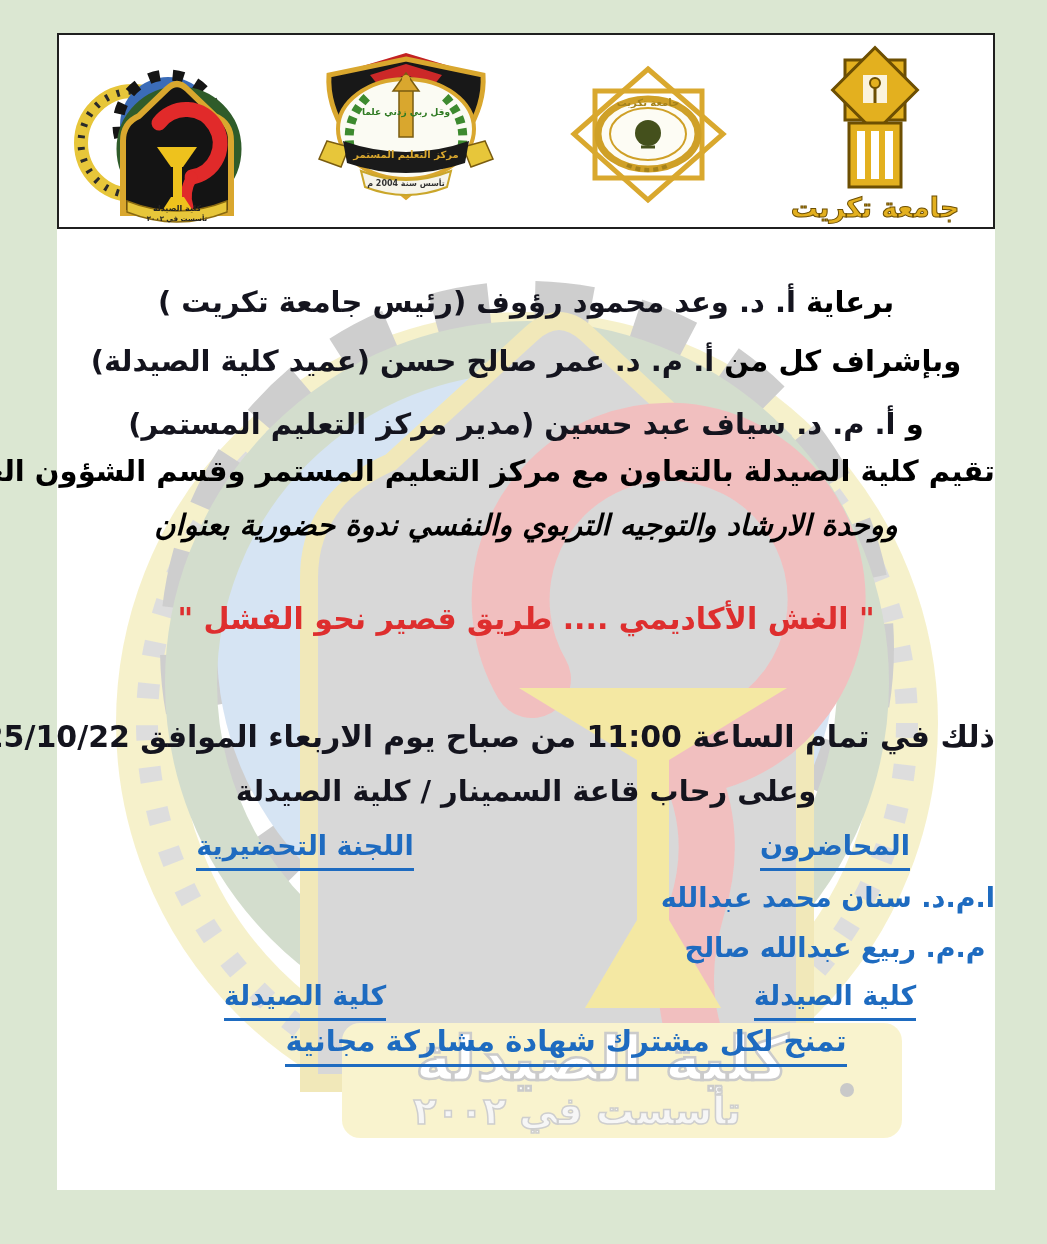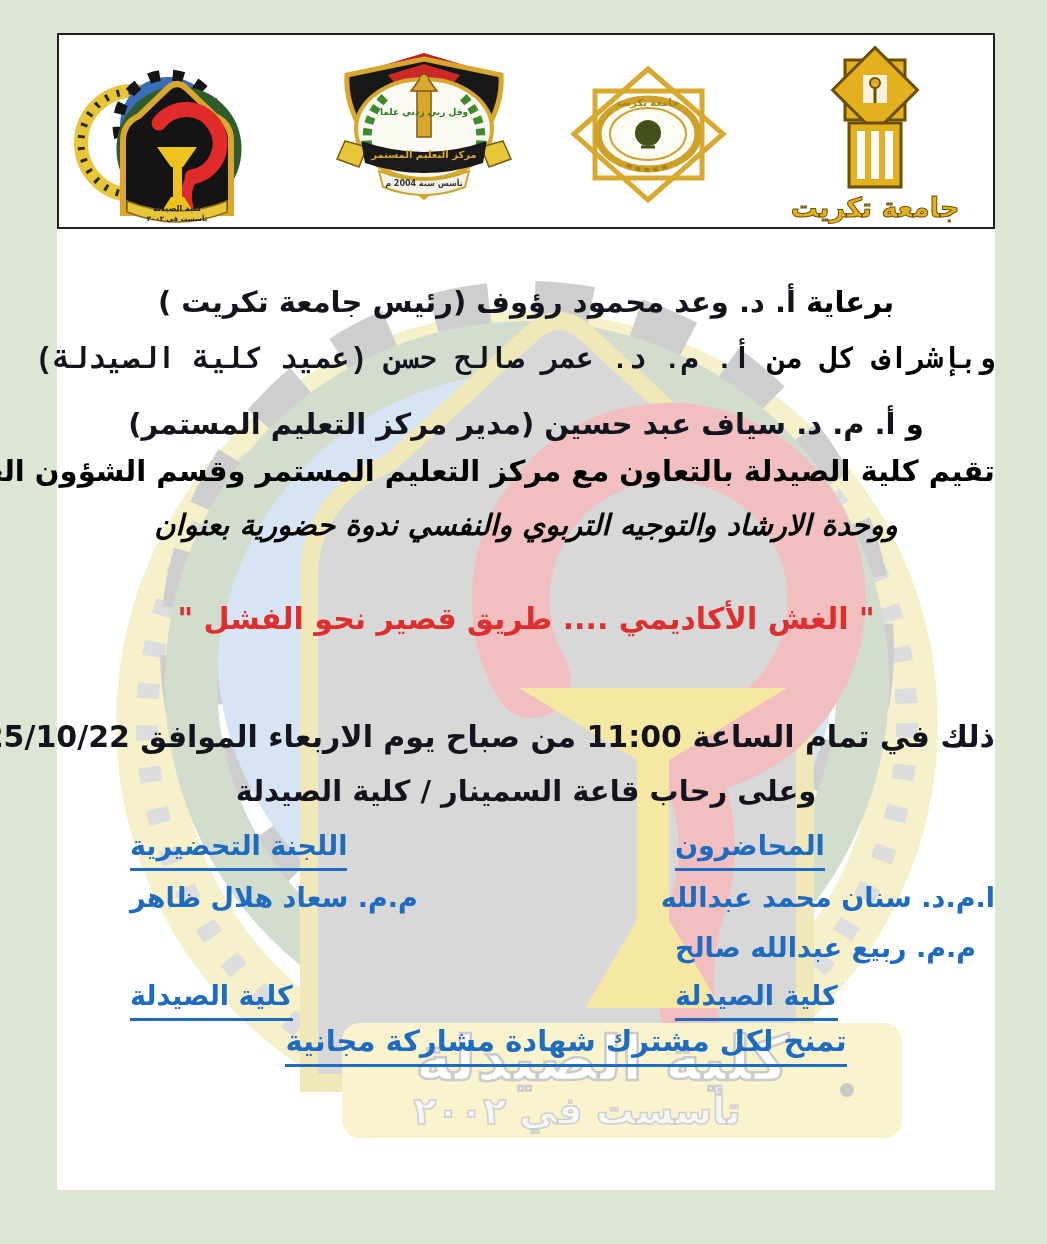--- a/index.html
+++ b/index.html
@@ -23,21 +23,21 @@
   .logo text{ font-family:"DejaVu Sans", sans-serif; font-weight:bold; }
   .line{
     position:absolute; left:57px; width:938px; text-align:center;
     direction:rtl; white-space:nowrap;
     font-size:29px; color:#14141e; line-height:40px;
   }
   .lead{ color:#000000; }
   .title-red{ color:#de2e2e; font-size:30px; }
   .date-line{ font-size:30px; }
   .col{
-    position:absolute; direction:rtl; text-align:left; white-space:nowrap;
+    position:absolute; direction:rtl; text-align:center; white-space:nowrap;
     font-size:27px; color:#1e6bc0; line-height:38px;
   }
   .col-left{ left:130px; width:350px; }
   .col-right{ left:675px; width:320px; }
   .u{ display:inline-block; border-bottom:3px solid currentColor; padding-bottom:3px; }
   .note{ font-size:29px; color:#1e6bc0; }
 </style>
 </head>
 <body>
 
@@ -88,21 +88,21 @@
         <path d="M 121 116 Q 112 132 117 146" fill="none" stroke="#e12a2a" stroke-width="11" stroke-linecap="round"></path>
         <polygon points="86,86 126,86 112,106 100,106" fill="#eec21d"></polygon>
         <rect x="102" y="106" width="9" height="30" fill="#eec21d"></rect>
         <polygon points="100,136 113,136 122,150 91,150" fill="#eec21d"></polygon>
         <path d="M 56 140 Q 106 160 156 140 L 156 151 Q 106 171 56 151 Z" fill="#e7c63a" stroke="#8a6a10" stroke-width="1.5"></path>
         <text x="106" y="150" font-size="8" text-anchor="middle" fill="#222222">كلية الصيدلة</text>
         <text x="106" y="160" font-size="7" text-anchor="middle" fill="#222222">تأسست في ٢٠٠٢</text>
       </svg>
     </div>
 
-    <div class="logo" style="left:250px; top:14px;">
+    <div class="logo" style="left:232px; top:14px;">
       <svg width="230" height="152" viewBox="0 0 230 152">
         <path d="M 55 22 L 115 4 L 175 22 L 163 42 L 115 24 L 67 42 Z" fill="#c32222"></path>
         <path d="M 115 10 L 192 26 Q 196 84 115 148 Q 34 84 38 26 Z" fill="#181818" stroke="#d9a72e" stroke-width="5"></path>
         <path d="M 79 26 L 115 15 L 151 26 L 143 36 L 115 26 L 87 36 Z" fill="#cc2828"></path>
         <ellipse cx="115" cy="80" rx="68" ry="50" fill="#fbfbf3" stroke="#d9a72e" stroke-width="4"></ellipse>
         <path d="M 62 110 Q 50 74 76 48" stroke="#3d8a2f" stroke-width="9" fill="none" stroke-dasharray="7 5"></path>
         <path d="M 168 110 Q 180 74 154 48" stroke="#3d8a2f" stroke-width="9" fill="none" stroke-dasharray="7 5"></path>
         <rect x="108" y="40" width="14" height="48" fill="#d9a72e" stroke="#7a5c10" stroke-width="1.5"></rect>
         <polygon points="102,42 128,42 115,24" fill="#d9a72e" stroke="#7a5c10" stroke-width="1.5"></polygon>
         <circle cx="115" cy="30" r="4" fill="#d9a72e"></circle>
@@ -145,21 +145,21 @@
         <text x="90" y="172" font-size="27" text-anchor="middle" fill="#e3b01f" stroke="#6d4f02" stroke-width="1">جامعة تكريت</text>
       </svg>
     </div>
   </div>
 
   <div class="line" style="top:282px;">
     <span class="lead">برعاية</span>
     <span>أ. د. وعد محمود رؤوف (رئيس جامعة تكريت )</span>
   </div>
 
-  <div class="line" style="top:341px;font-family:Liberation Mono, monospace;">
+  <div class="line" style="top:341px;">
     <span class="lead">وبإشراف كل من</span>
     <span>أ. م. د. عمر صالح حسن (عميد كلية الصيدلة)</span>
   </div>
 
   <div class="line" style="top:404px;">
     <span class="lead">و</span>
     <span>أ. م. د. سياف عبد حسين (مدير مركز التعليم المستمر)</span>
   </div>
 
   <div class="line lead" style="top:451px;">تقيم كلية الصيدلة بالتعاون مع مركز التعليم المستمر وقسم الشؤون العلمية</div>
@@ -177,21 +177,20 @@
   </div>
   <div class="col col-right" style="top:879px;">ا.م.د. سنان محمد عبدالله</div>
   <div class="col col-right" style="top:929px;">م.م. ربيع عبدالله صالح</div>
   <div class="col col-right" style="top:977px;">
     <span class="u">كلية الصيدلة</span>
   </div>
 
   <div class="col col-left" style="top:827px;">
     <span class="u">اللجنة التحضيرية</span>
   </div>
-  <div class="col col-left" style="top:879px;">م.م. سعاد هلال ظاهر</div>
   <div class="col col-left" style="top:977px;">
     <span class="u">كلية الصيدلة</span>
   </div>
 
   <div class="line note" style="top:1021px;padding-left:40px;">
     <span class="u">تمنح لكل مشترك شهادة مشاركة مجانية</span>
   </div>
 
 </div>
 

